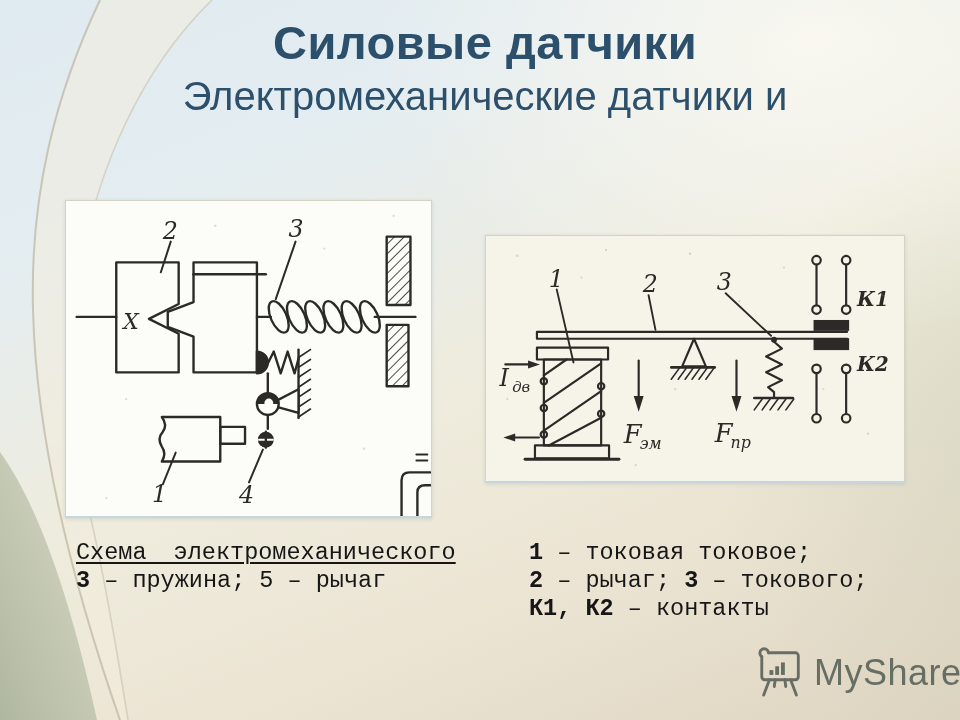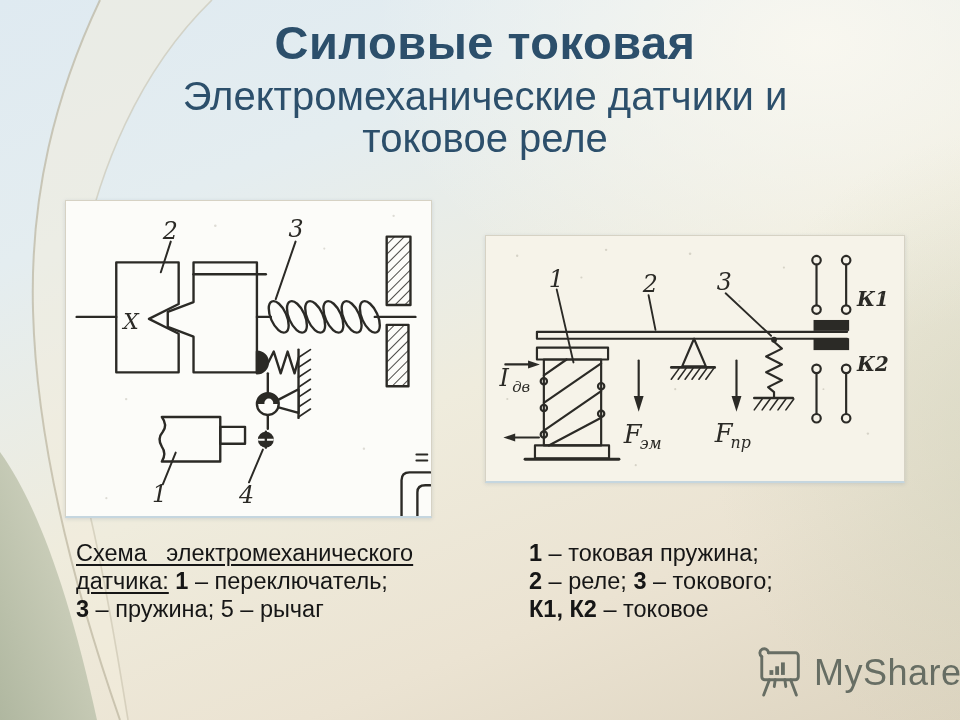--- a/index.html
+++ b/index.html
@@ -17,21 +17,21 @@
   .subtitle{margin-top:8px; font-size:40px; line-height:1.05;}
   .figure{position:absolute; box-sizing:border-box;
     border:1px solid #d6d2c4; border-bottom:2px solid #c5d6df;
     box-shadow:0 1px 4px rgba(100,125,145,.22);}
   .left-figure{left:65px; top:200px; width:367px; height:318px; background:#fcfcf9;}
   .right-figure{left:485px; top:235px; width:420px; height:248px; background:#f6f3e9;}
   .caption{position:absolute; top:539px; font-size:23.5px; line-height:28px; color:#161616;}
   .left-caption{left:76px; width:360px;}
   .right-caption{left:529px; width:340px;}
   .left-caption .cap-line:first-child{word-spacing:13px;}
-  .cap-line{white-space:nowrap;}
+  .cap-line{white-space:nowrap;font-family:Liberation Mono, monospace;}
   .b{font-weight:bold;}
   .u{text-decoration:underline; text-underline-offset:3px; text-decoration-thickness:2px;}
   .hand{font-family:"DejaVu Serif", serif; font-style:italic; fill:#2b2a26;}
   .watermark{position:absolute; left:756px; top:645px; display:flex; align-items:center; opacity:.82;}
   .logo-text{font-size:36px; color:#4d574f; margin-left:8px; letter-spacing:.5px;}
 </style>
 </head>
 <body>
 
 <div class="slide">
@@ -43,24 +43,23 @@
         <stop offset="1" stop-color="#d8d9c6"></stop>
       </linearGradient>
     </defs>
     <path d="M100,0 C55,95 30,195 33,310 C36,430 66,565 120,720 L128,720 C116,645 103,570 90,515 C70,432 66,352 79,272 C97,170 140,70 212,0 Z" fill="rgba(242,237,221,.55)"></path>
     <path d="M0,452 C36,502 68,588 97,720 L0,720 Z" fill="url(#sage)" opacity=".9"></path>
     <path d="M100,0 C55,95 30,195 33,310 C36,430 66,565 120,720" fill="none" stroke="#b3ac95" stroke-width="2" opacity=".6"></path>
     <path d="M212,0 C140,70 97,170 79,272 C66,352 70,432 90,515 C103,570 116,645 128,720" fill="none" stroke="#c0baa4" stroke-width="1.6" opacity=".5"></path>
   </svg>
 
   <div class="header">
-    <div class="title">Силовые токовая</div>
+    <div class="title">Силовые датчики</div>
     <div class="subtitle">
       <div>Электромеханические датчики и</div>
-      <div>токовое реле</div>
     </div>
   </div>
 
   <div class="figure left-figure">
     <svg viewBox="0 0 367 318" width="365" height="315">
       <defs>
         <pattern id="hatchL" width="7" height="7" patternUnits="userSpaceOnUse" patternTransform="rotate(45)">
           <line x1="0" y1="0" x2="0" y2="7" stroke="#2b2a26" stroke-width="1.7"></line>
         </pattern>
       </defs>
@@ -239,27 +238,26 @@
           <circle cx="120" cy="14" r="1.2"></circle>
         <circle cx="400" cy="60" r="1.1"></circle>
           <circle cx="20" cy="165" r="1.1"></circle>
           <circle cx="190" cy="155" r="1.1"></circle>
       </g>
     </svg>
   </div>
 
   <div class="caption left-caption">
       <div class="cap-line"><span class="u">Схема электромеханического</span></div>
-      <div class="cap-line"><span class="u">датчика:</span><span> </span><span class="b">1</span><span> – переключатель;</span></div>
       <div class="cap-line"><span class="b">3</span><span> – пружина; 5 – рычаг</span></div>
     </div>
   <div class="caption right-caption">
-      <div class="cap-line"><span class="b">1</span><span> – токовая пружина;</span></div>
-      <div class="cap-line"><span class="b">2</span><span> – реле; </span><span class="b">3</span><span> – токового;</span></div>
-      <div class="cap-line"><span class="b">К1, К2</span><span> – токовое</span></div>
+      <div class="cap-line"><span class="b">1</span><span> – токовая токовое;</span></div>
+      <div class="cap-line"><span class="b">2</span><span> – рычаг; </span><span class="b">3</span><span> – токового;</span></div>
+      <div class="cap-line"><span class="b">К1, К2</span><span> – контакты</span></div>
     </div>
 
   <div class="watermark">
     <svg width="50" height="56" viewBox="0 0 52 58">
       <g stroke="#4d574f" stroke-width="3" fill="none" stroke-linecap="round" stroke-linejoin="round">
         <path d="M13,8 a4.5,4.5 0 1 0 -7,4"></path>
         <path d="M13,8 H41 a3,3 0 0 1 3,3 V33 a3,3 0 0 1 -3,3 H9 a3,3 0 0 1 -3,-3 V12"></path>
         <path d="M14,36 L8,52"></path>
         <path d="M36,36 L42,52"></path>
         <path d="M20,36 L19,43"></path>

